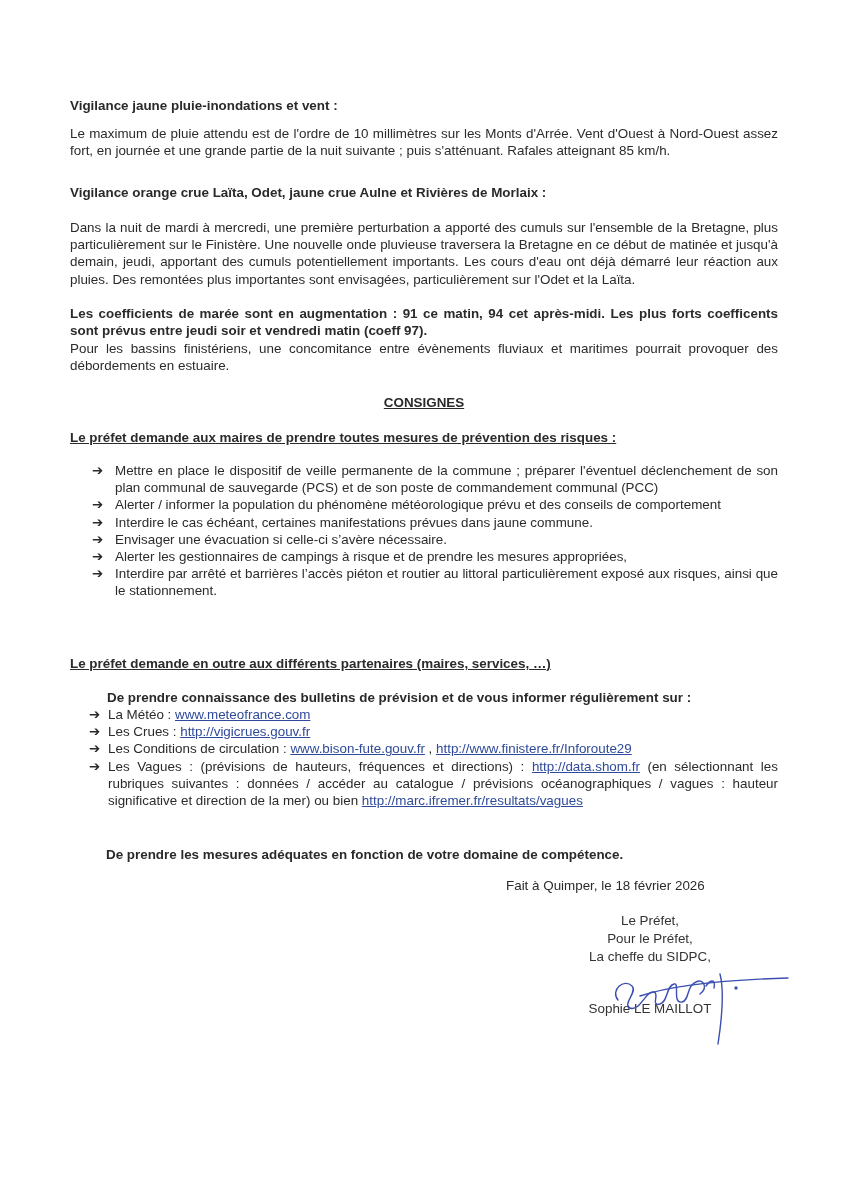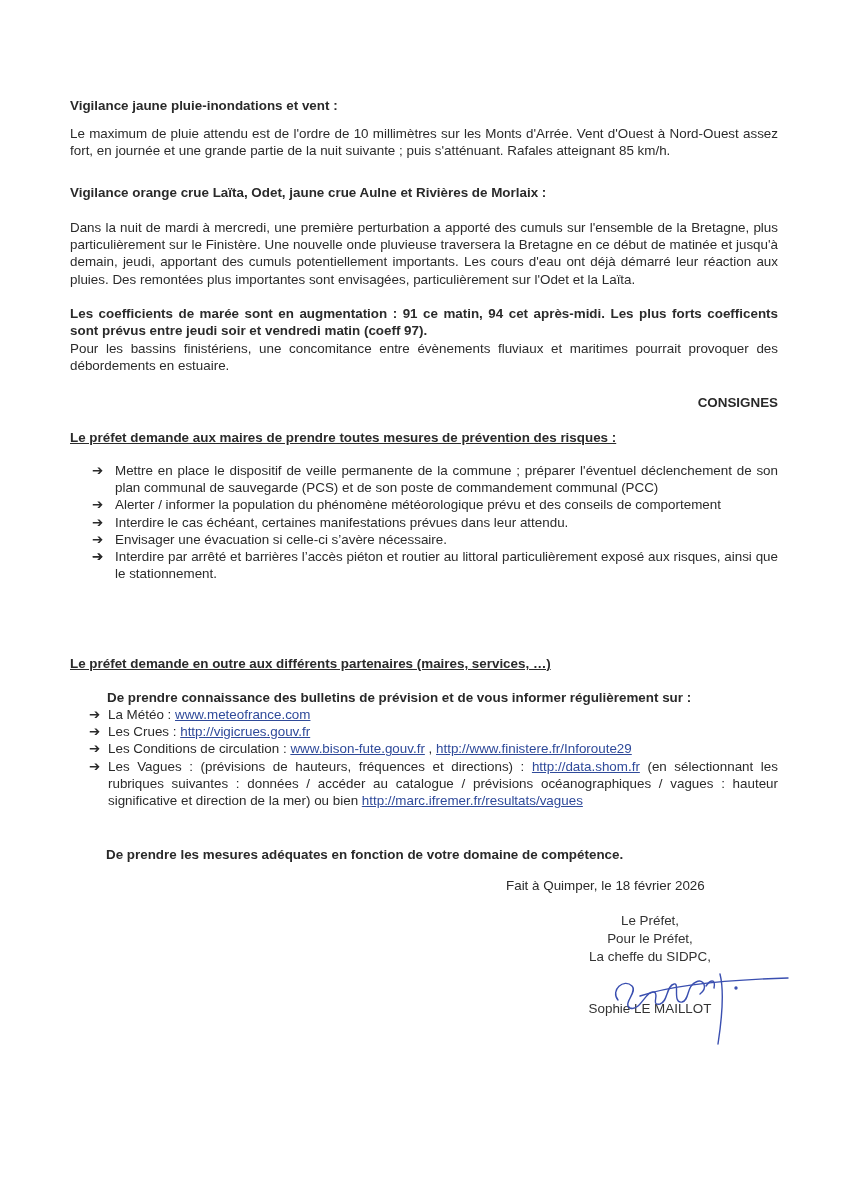--- a/index.html
+++ b/index.html
@@ -8,21 +8,21 @@
     font-family: "Liberation Sans", "DejaVu Sans", sans-serif;
     color: #2b2b2b;
     font-size: 13.4px;
     line-height: 17.2px;
   }
   .page { position: absolute; left: 70px; top: 0; width: 708px; }
   .h-bold { font-weight: bold; color: #2a2a2a; }
   .just { text-align: justify; }
   .abs { position: absolute; left: 0; width: 708px; }
   .underline { text-decoration: underline; font-weight: bold; }
-  .center { text-align: right; }
+  .center { text-align: center; text-decoration: underline; }
   ul.arrows { list-style: none; margin: 0; padding: 0; }
   ul.arrows li { position: relative; padding-left: 45px; text-align: justify; }
   ul.arrows li .arrow {
     position: absolute; left: 22px; top: 0; font-weight: bold; color: #2a2a2a;
   }
   ul.arrows.links li { padding-left: 38px; }
   ul.arrows.links li .arrow { left: 19px; }
   a.link { color: #2f4a9a; text-decoration: underline; }
   .sigblock { position: absolute; left: 470px; top: 912px; width: 220px; text-align: center; color: #333; line-height: 18px; }
   .signature { position: absolute; left: 540px; top: 960px; }
@@ -40,23 +40,23 @@
   <div class="abs just" style="top:219px;">Dans la nuit de mardi à mercredi, une première perturbation a apporté des cumuls sur l'ensemble de la Bretagne, plus particulièrement sur le Finistère. Une nouvelle onde pluvieuse traversera la Bretagne en ce début de matinée et jusqu'à demain, jeudi, apportant des cumuls potentiellement importants. Les cours d'eau ont déjà démarré leur réaction aux pluies. Des remontées plus importantes sont envisagées, particulièrement sur l'Odet et la Laïta.</div>
   <div class="abs just" style="top:305px;font-weight:bold;">Les coefficients de marée sont en augmentation : 91 ce matin, 94 cet après-midi. Les plus forts coefficents sont prévus entre jeudi soir et vendredi matin (coeff 97).</div>
   <div class="abs just" style="top:340px;">Pour les bassins finistériens, une concomitance entre évènements fluviaux et maritimes pourrait provoquer des débordements en estuaire.</div>
 
   <div class="abs h-bold center" style="top:394px;">CONSIGNES</div>
   <div class="abs underline" style="top:429px;">Le préfet demande aux maires de prendre toutes mesures de prévention des risques :</div>
 
   <ul class="arrows abs" style="top:462px;">
     <li><span class="arrow">➔</span><span>Mettre en place le dispositif de veille permanente de la commune ; préparer l'éventuel déclenchement de son plan communal de sauvegarde (PCS) et de son poste de commandement communal (PCC)</span></li>
     <li><span class="arrow">➔</span><span>Alerter / informer la population du phénomène météorologique prévu et des conseils de comportement</span></li>
-    <li><span class="arrow">➔</span><span>Interdire le cas échéant, certaines manifestations prévues dans leur attendu.</span></li>
+    <li><span class="arrow">➔</span><span>Interdire le cas échéant, certaines manifestations prévues dans jaune commune.</span></li>
     <li><span class="arrow">➔</span><span>Envisager une évacuation si celle-ci s’avère nécessaire.</span></li>
-    <li><span class="arrow">➔</span></li>
+    <li><span class="arrow">➔</span><span>Alerter les gestionnaires de campings à risque et de prendre les mesures appropriées,</span></li>
     <li><span class="arrow">➔</span><span>Interdire par arrêté et barrières l’accès piéton et routier au littoral particulièrement exposé aux risques, ainsi que le stationnement.</span></li>
   </ul>
 
   <div class="abs underline" style="top:655px;">Le préfet demande en outre aux différents partenaires (maires, services, …)</div>
   <div class="abs h-bold" style="top:689px;padding-left:37px;">De prendre connaissance des bulletins de prévision et de vous informer régulièrement sur :</div>
 
   <ul class="arrows links abs" style="top:706px;">
     <li>
       <span class="arrow">➔</span><span>La Météo : </span><a class="link" href="#">www.meteofrance.com</a>
     </li>

